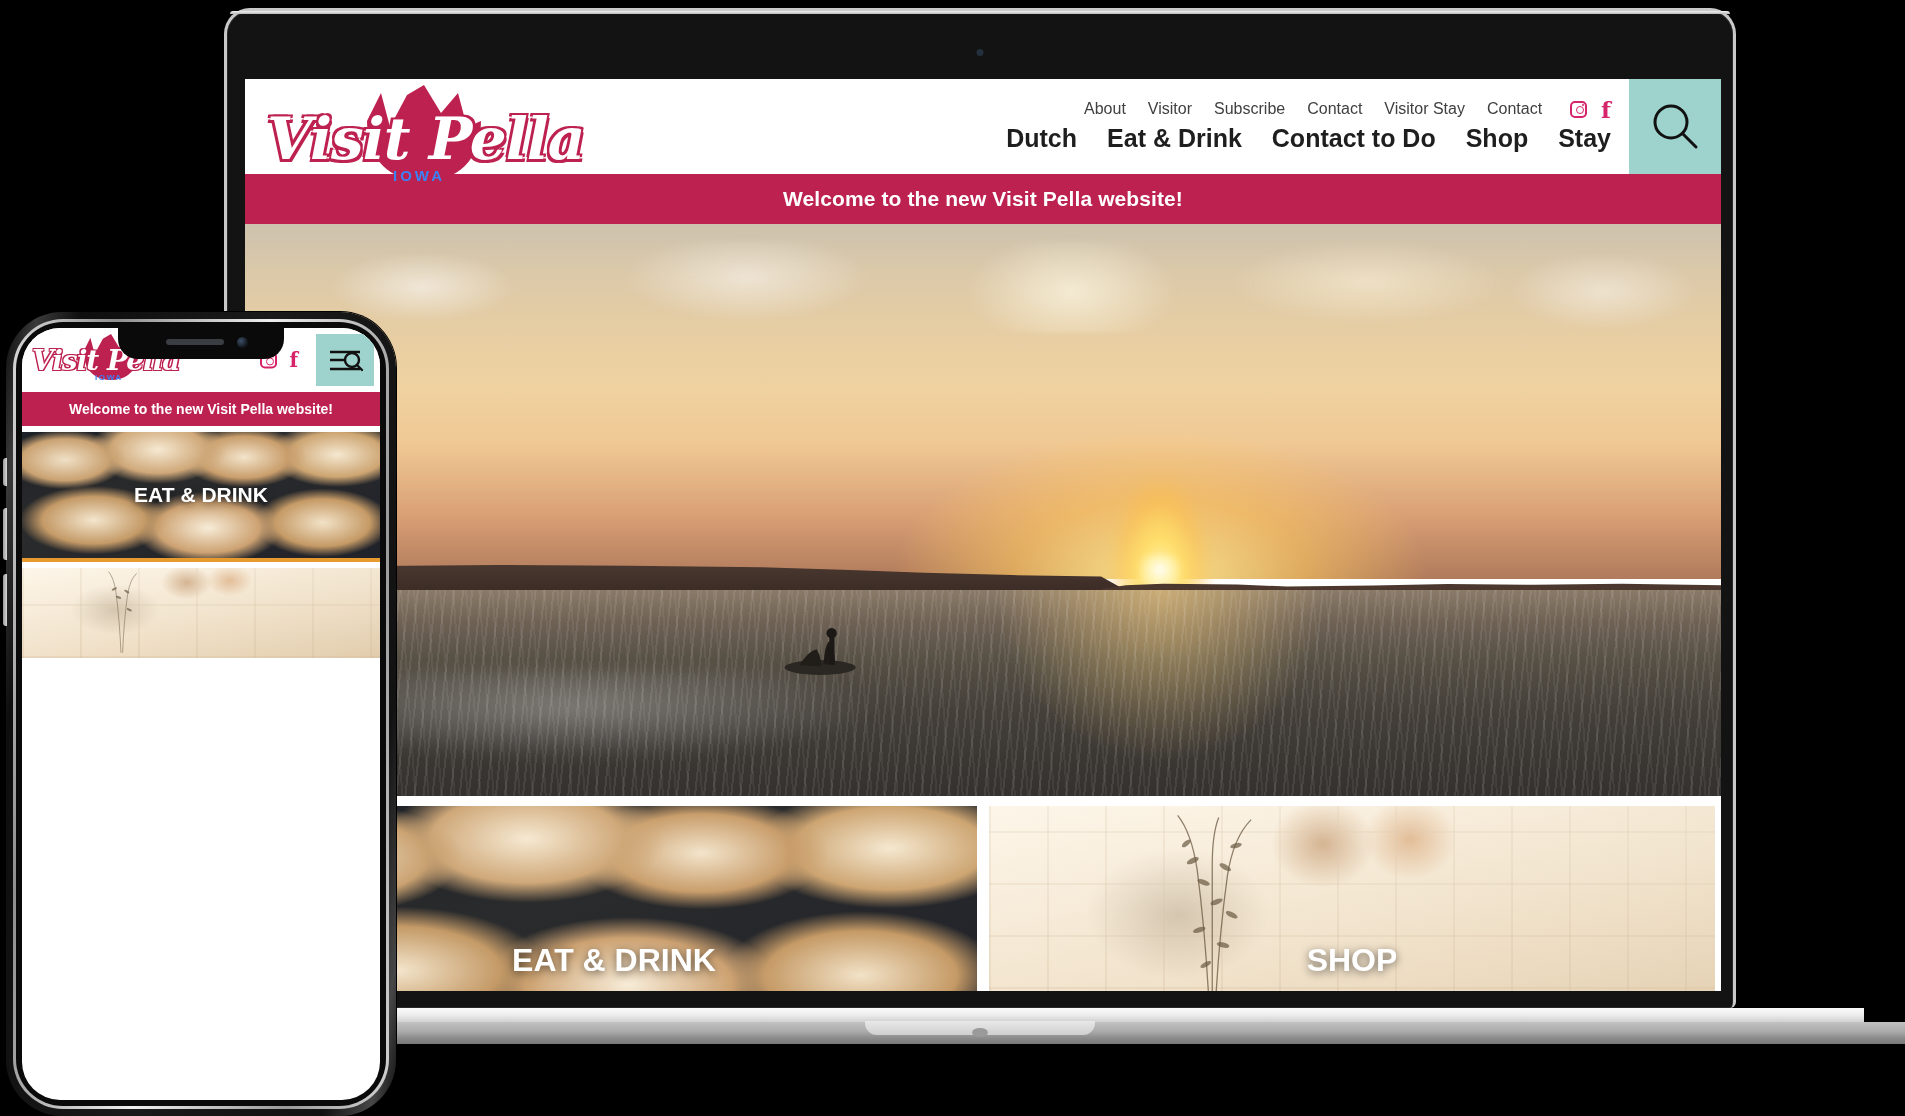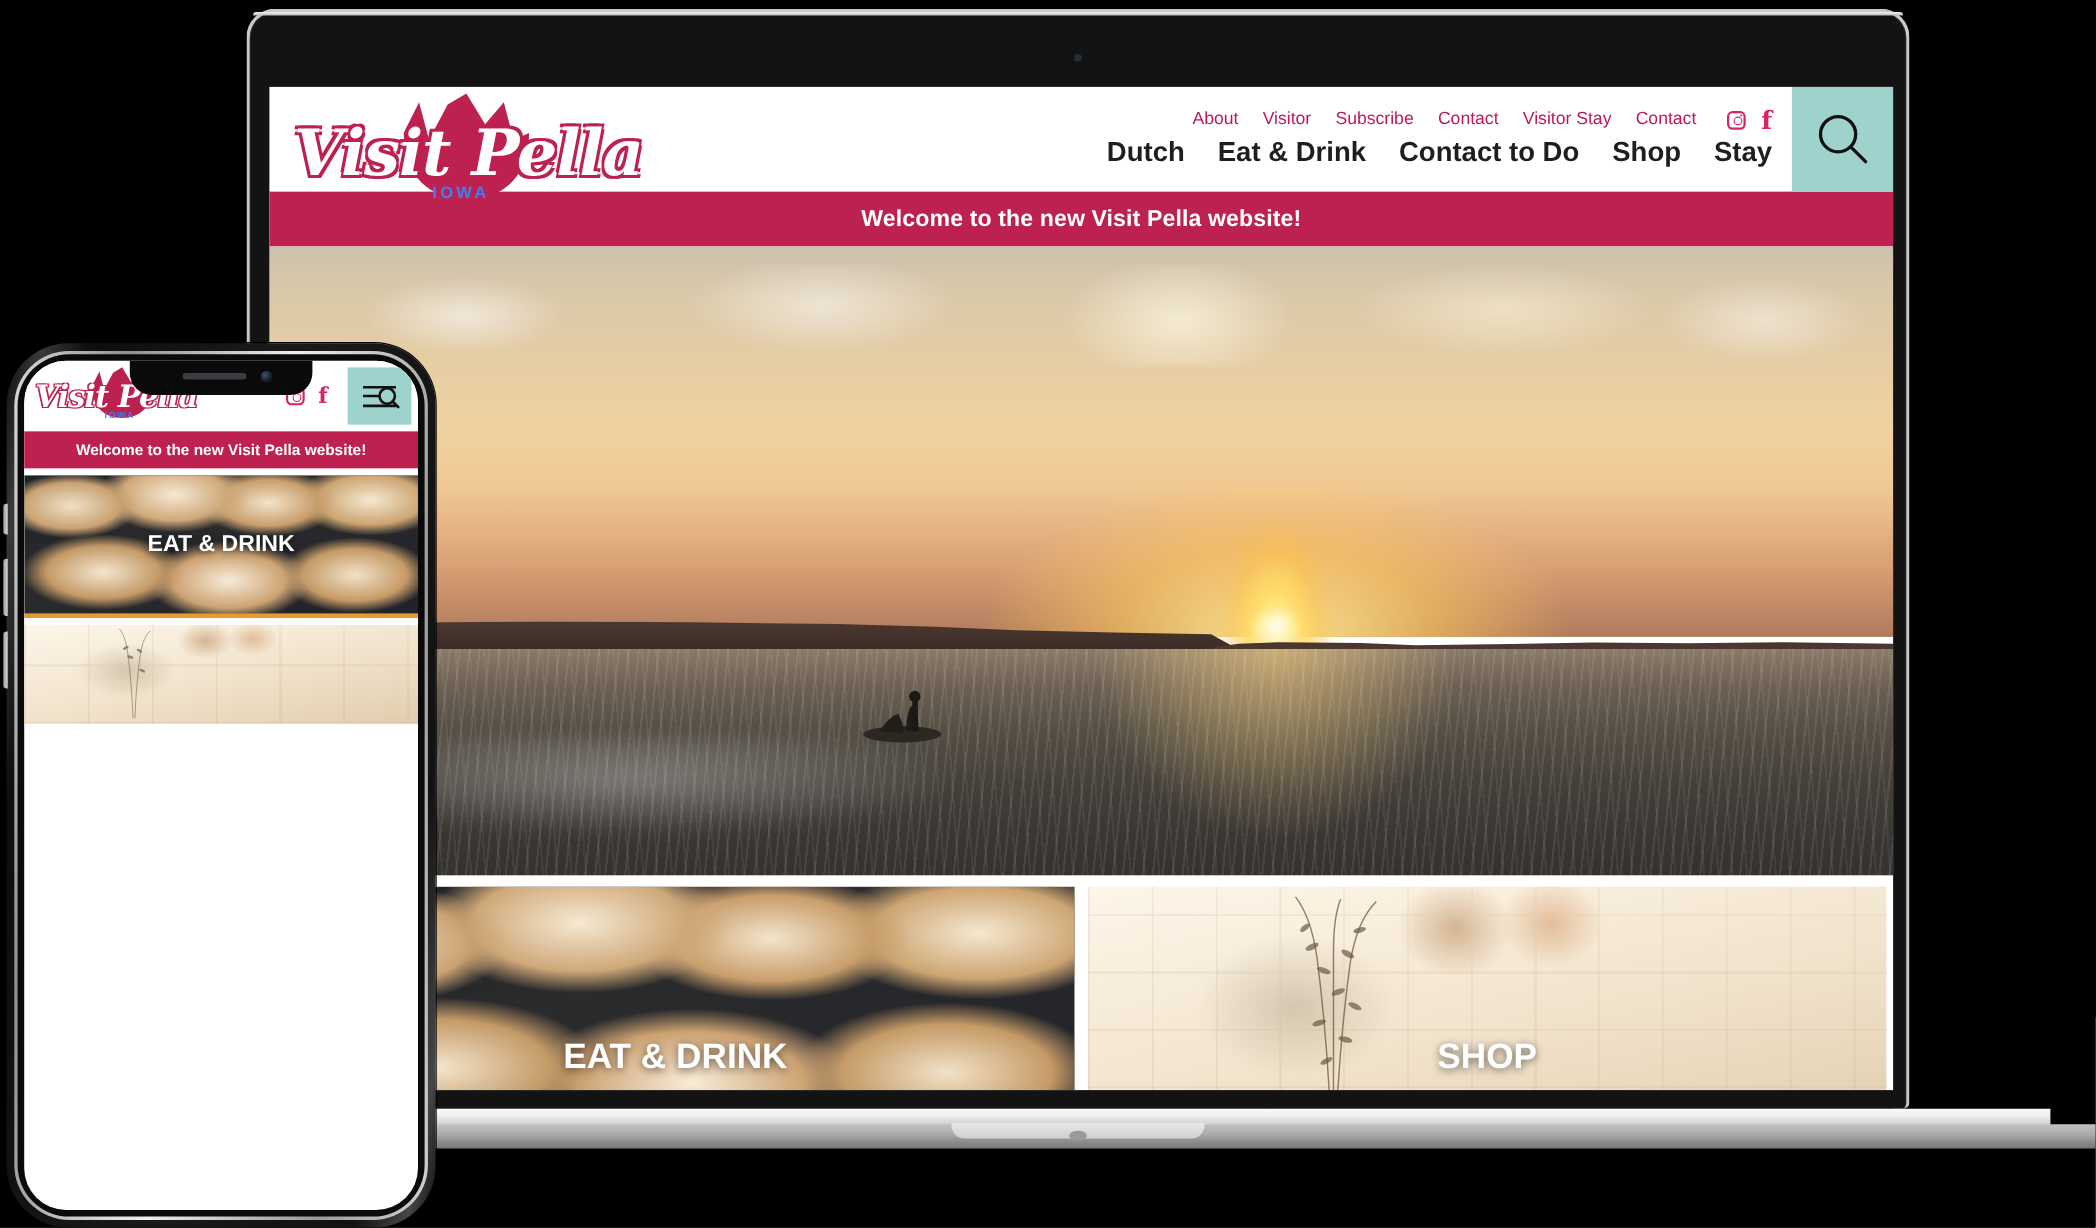--- a/index.html
+++ b/index.html
@@ -77,21 +77,21 @@
   }
   .logo-iowa {
     position: absolute; left: 126px; top: 86px;
     font-size: 15px; font-weight: 700; letter-spacing: 3px; color: #3b82f6;
   }
 
   .nav-right { margin-left: auto; display: flex; align-items: stretch; }
   .nav-cols { display: flex; flex-direction: column; justify-content: center; padding-right: 18px; }
   .nav-top { display: flex; align-items: center; gap: 22px; justify-content: flex-end; margin-bottom: 6px; }
   .nav-top a {
-    font-size: 16px; color: #be185d; text-decoration: none; font-weight: 400; white-space: nowrap;
+    font-size: 16px; color: #404040; text-decoration: none; font-weight: 400; white-space: nowrap;
   }
   .soc { display: flex; align-items: center; gap: 14px; margin-left: 6px; }
   .ig { width: 17px; height: 17px; border: 2px solid #d6246a; border-radius: 5px; position: relative; }
   .ig::after { content:""; position:absolute; left:3.5px; top:3.5px; width:6px; height:6px; border:1.6px solid #d6246a; border-radius:50%; }
   .ig::before { content:""; position:absolute; right:1.5px; top:1.5px; width:2px;height:2px;background:#d6246a;border-radius:50%; }
   .fb { font-family:"DejaVu Serif", serif; font-weight:700; color:#d6246a; font-size:23px; line-height:17px; }
   .nav-main { display: flex; align-items: flex-end; gap: 30px; justify-content: flex-end; }
   .nav-main a {
     font-size: 25px; font-weight: 700; color: #1e1e1e; text-decoration: none; white-space: nowrap;
   }

